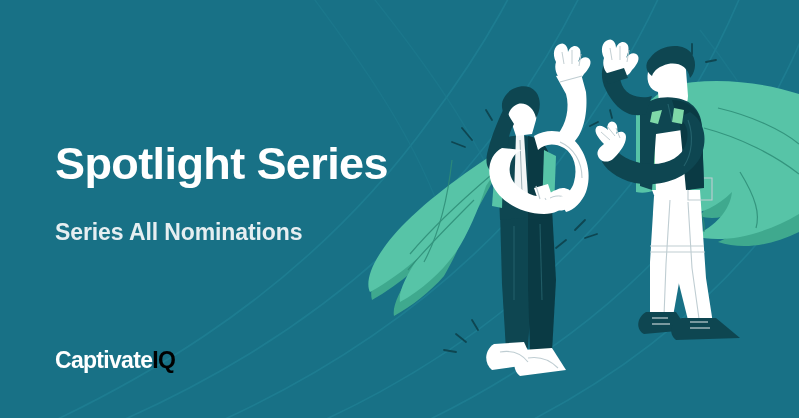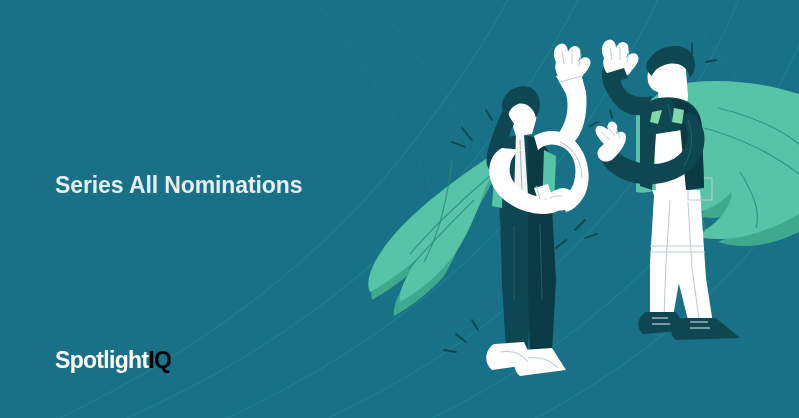--- a/index.html
+++ b/index.html
@@ -264,20 +264,21 @@
       <path d="M 456 352 L 444 350"></path>
       <path d="M 478 330 L 472 320"></path>
       <path d="M 692 44 L 692 54"></path>
       <path d="M 706 62 L 716 60"></path>
       <path d="M 610 110 L 612 118"></path>
       <path d="M 598 122 L 590 126"></path>
     </g>
   </svg>
 
   <div id="text-block">
+    <h1 id="title">Spotlight Series</h1>
     <p id="subtitle">Series All Nominations</p>
   </div>
 
   <div id="logo">
-    <span class="logo-captivate">Spotlight</span><span class="logo-iq">IQ</span>
+    <span class="logo-captivate">Captivate</span><span class="logo-iq">IQ</span>
   </div>
 
 </div>
 
 </body></html>

